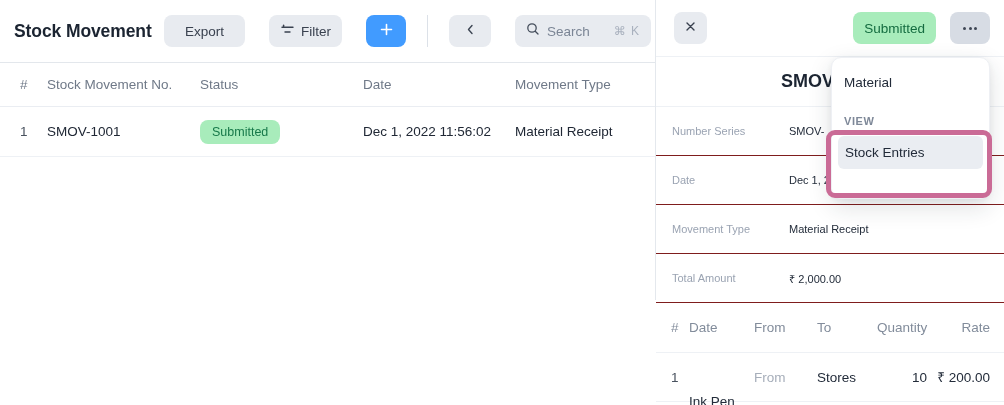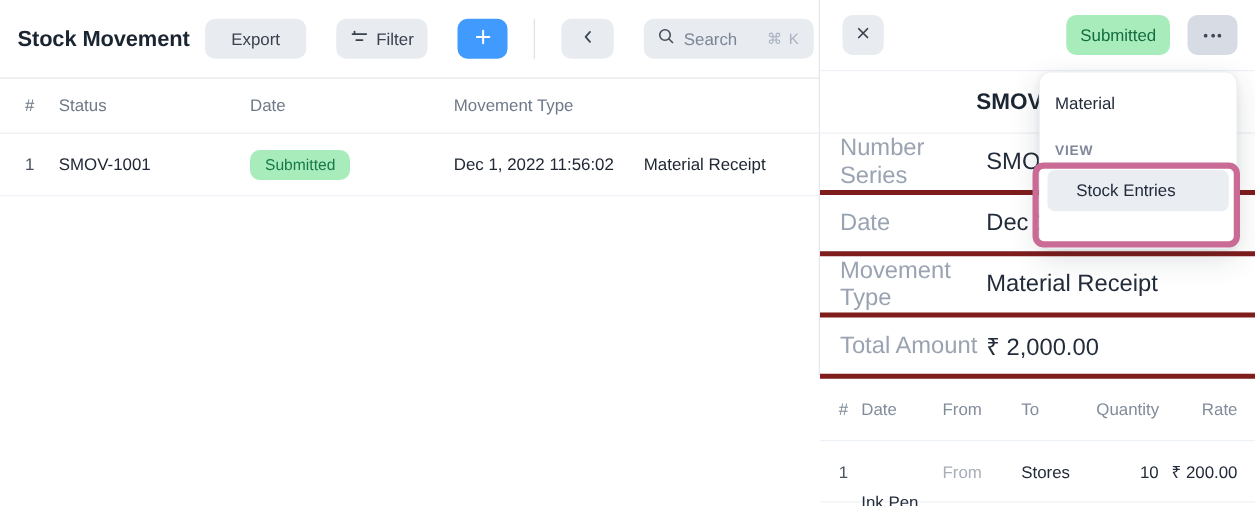--- a/index.html
+++ b/index.html
@@ -67,23 +67,23 @@
   .btn-more { width: 40px; background: #d7dce4; gap: 2.5px; }
   .dot { width: 3px; height: 3px; border-radius: 50%; background: #3e4654; display: inline-block; }
 
   .doc-title-row {
     height: 50px; border-bottom: 1px solid #eef1f5;
     display: flex; align-items: center; justify-content: center;
   }
   .doc-title { font-size: 18px; font-weight: 700; color: #1c2532; }
 
   .field-row {
-    height: 49px; border-bottom: 4px solid #7f1d1d;
+    height: 49px; border-bottom: 1px solid #7f1d1d;
     display: grid; grid-template-columns: 117px 1fr; align-items: center;
-    padding-left: 16px; font-size: 19px;
+    padding-left: 16px; font-size: 11px;
   }
   .field-label { color: #9aa3b2; }
   .field-value { color: #232c3a; white-space: nowrap; overflow: hidden; }
 
   .itable-head, .itable-row {
     display: grid; grid-template-columns: 18px 65px 63px 60px 50px 63px;
     align-items: center; padding-left: 15px; font-size: 13.5px;
   }
   .itable-head { height: 50px; color: #828c9b; border-bottom: 1px solid #eef1f5; }
   .itable-row { height: 49px; color: #232c3a; border-bottom: 1px solid #eef1f5; }
@@ -98,21 +98,21 @@
     box-shadow: 0 8px 24px rgba(25,39,52,0.14), 0 2px 6px rgba(25,39,52,0.06);
     padding-top: 7px; z-index: 5;
   }
   .menu-heading {
     padding: 9px 12px 8px; font-size: 11px; font-weight: 700;
     letter-spacing: 0.6px; color: #7e8898;
   }
   .menu-heading.second { padding-top: 15px; padding-bottom: 4px; }
   .menu-item { padding: 10px 12px; font-size: 13.5px; color: #222b39; cursor: pointer; }
   .menu-item.highlighted {
-    background: #eaedf2; margin: 5px 6px 0; padding: 9px 23px; border-radius: 6px;
+    background: #eaedf2; margin: 5px 6px 0; padding: 9px 7px; border-radius: 6px;
   }
 
   
   .annotation-box {
     position: absolute; top: 130px; left: 170px; width: 166px; height: 68px;
     border: 5px solid #ca6b96; border-radius: 9px;
     z-index: 6; pointer-events: none;
   }
 
   .icon-svg { display: block; }
@@ -161,20 +161,21 @@
             </svg>
           </span>
           <span class="search-text">Search</span>
           <span class="search-kbd">⌘ K</span>
         </div>
       </div>
     </div>
 
     <div class="ltable-head">
       <span>#</span>
+      <span>Stock Movement No.</span>
       <span>Status</span>
       <span>Date</span>
       <span>Movement Type</span>
     </div>
 
     <div class="ltable-row">
       <span class="row-index">1</span>
       <span>SMOV-1001</span>
       <span class="status-badge">Submitted</span>
       <span>Dec 1, 2022 11:56:02</span>

